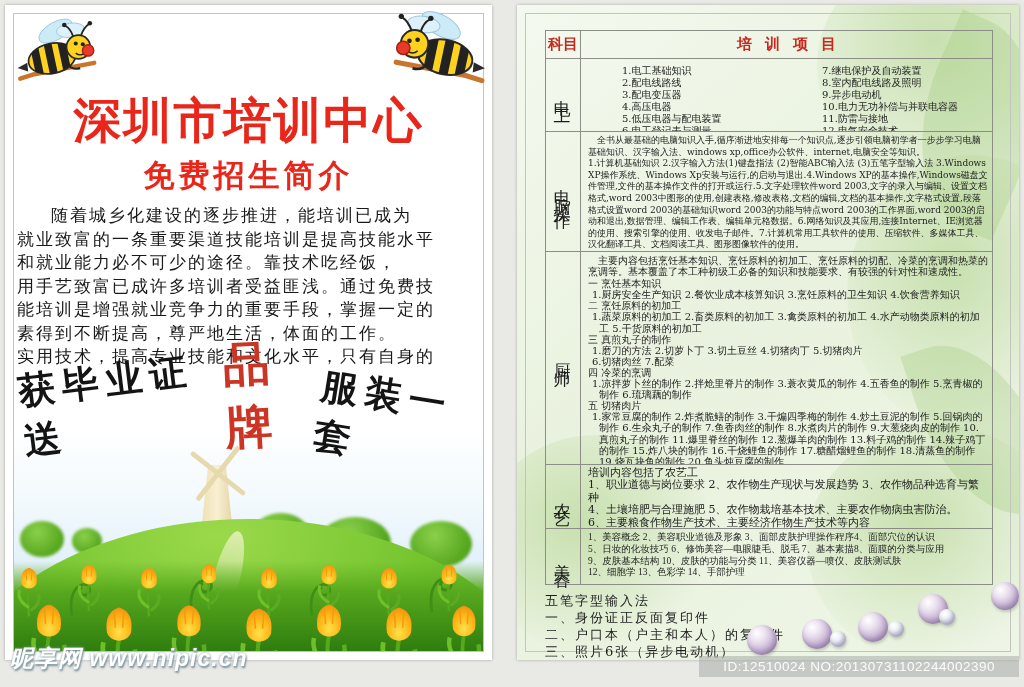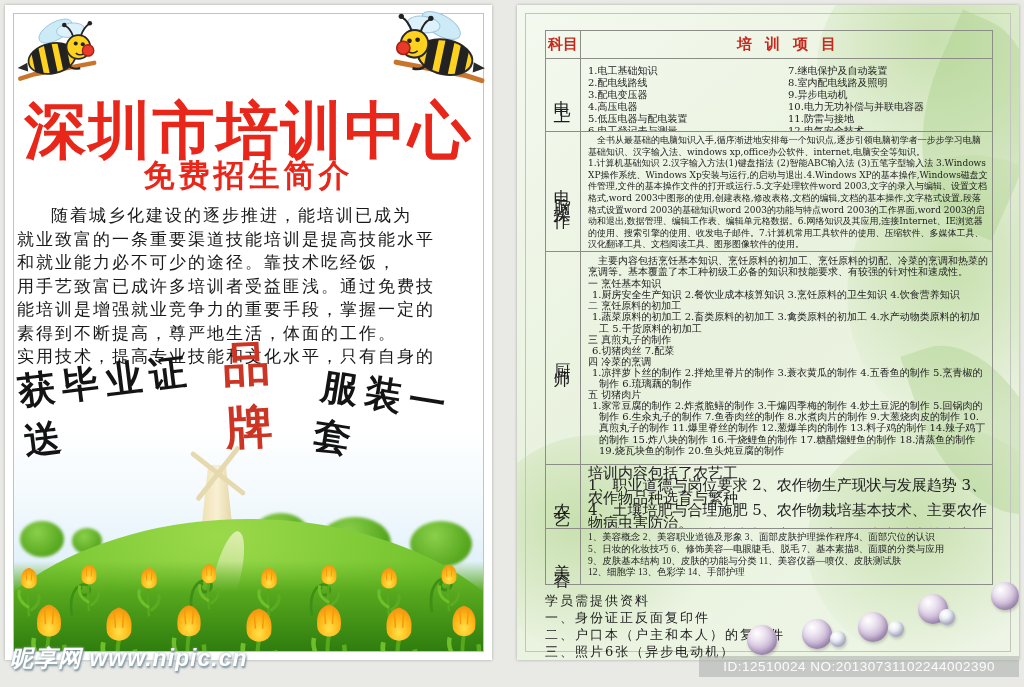--- a/index.html
+++ b/index.html
@@ -12,21 +12,21 @@
   .page-right { left:517px; top:5px; width:502px; height:655px; overflow:hidden;
     background:linear-gradient(140deg,#f4f9ef 0%,#e9f2de 45%,#eef5e6 100%); }
   .frame { position:absolute; inset:8px; border:1px solid #c3c3c0; z-index:1; }
 
   
   .bee { position:absolute; z-index:6; }
   .bee-left  { left:8px; top:12px; width:92px; height:74px; }
   .bee-right { right:4px; top:2px; width:102px; height:90px; transform:scaleX(-1); }
 
   .title { position:absolute; top:84px; left:0; right:0; text-align:center; z-index:5;
-    font-size:62px; font-weight:900; color:#e8261a; letter-spacing:2px; }
+    font-size:48px; font-weight:900; color:#e8261a; letter-spacing:2px; }
   .subtitle { position:absolute; top:150px; left:0; right:0; text-align:center; z-index:5;
     font-size:31px; font-weight:800; color:#e8261a; letter-spacing:4px; }
 
   .intro { position:absolute; top:199px; left:12px; right:9px; z-index:5;
     font-family:"DejaVu Serif", serif; font-size:17px; line-height:23.5px;
     color:#181818; letter-spacing:2px; }
   .intro .ind { text-indent:2em; }
 
   .slogan { position:absolute; top:352px; left:16px; right:12px; height:104px; z-index:5;
     display:flex; justify-content:center; align-items:center;
@@ -92,27 +92,27 @@
     color:#c6281c; font-size:15px; font-weight:bold; letter-spacing:13px; padding-left:13px; }
   .cell-body { flex:1; padding:3px 4px 2px 7px; overflow:hidden; }
 
   .r-dg   { height:73px; }
   .r-pc   { height:120px; }
   .r-chef { height:213px; }
   .r-agri { height:64px; }
   .r-beauty { height:56px; }
 
   .dg-cols { display:flex; font-size:10px; line-height:12px; padding-top:3px; }
-  .dg-col { flex:1; }
+  .dg-col { flex:1;margin-left:34px; }
   .pc-body { font-size:9px; line-height:11.6px; }
   .pc-body .pint { text-indent:1em; }
   .chef-body { font-size:10px; line-height:11.1px; }
   .chef-body .cint { text-indent:1em; margin-bottom:1px; }
   .chef-body .hang { padding-left:11px; text-indent:-7px; }
-  .agri-body { font-size:15px; line-height:12.4px; padding-top:2px; }
+  .agri-body { font-size:11px; line-height:12.4px; padding-top:2px; }
   .beauty-body { font-size:9.5px; line-height:11.8px; padding-top:3px;font-family:Liberation Serif, serif; }
 
   .materials { position:absolute; left:28px; top:587px; z-index:2;
     font-family:"DejaVu Serif", serif; font-size:13px; line-height:17px;
     color:#1d1d1d; letter-spacing:2px; }
 
   .pearl { position:absolute; border-radius:50%; z-index:3;
     background:radial-gradient(circle at 34% 28%, #ffffff 0%, #ece4f0 26%, #cbb7d6 58%, #a08cb0 88%);
     box-shadow:inset -2px -3px 5px rgba(115,95,140,.45), 1px 2px 3px rgba(0,0,0,.18); }
   .pearl.small { background:radial-gradient(circle at 34% 28%, #ffffff 0%, #eef3f6 40%, #c6d4e2 75%, #a9bccd 100%); }
@@ -306,20 +306,21 @@
         <div class="cell-subj">
             <span class="vert">厨师</span>
           </div>
         <div class="cell-body chef-body">
           <div class="cint">主要内容包括烹饪基本知识、烹饪原料的初加工、烹饪原料的切配、冷菜的烹调和热菜的烹调等。基本覆盖了本工种初级工必备的知识和技能要求、有较强的针对性和速成性。</div>
           <div>一 烹饪基本知识</div>
           <div class="hang">1.厨房安全生产知识 2.餐饮业成本核算知识 3.烹饪原料的卫生知识 4.饮食营养知识</div>
           <div>二 烹饪原料的初加工</div>
           <div class="hang">1.蔬菜原料的初加工 2.畜类原料的初加工 3.禽类原料的初加工 4.水产动物类原料的初加工 5.干货原料的初加工</div>
           <div>三 真煎丸子的制作</div>
+          <div class="hang">1.磨刀的方法 2.切萝卜丁 3.切土豆丝 4.切猪肉丁 5.切猪肉片</div>
           <div class="hang">6.切猪肉丝 7.配菜</div>
           <div>四 冷菜的烹调</div>
           <div class="hang">1.凉拌萝卜丝的制作 2.拌炝里脊片的制作 3.蓑衣黄瓜的制作 4.五香鱼的制作 5.烹青椒的制作 6.琉璃藕的制作</div>
           <div>五 切猪肉片</div>
           <div class="hang">1.家常豆腐的制作 2.炸煮脆鳝的制作 3.干煸四季梅的制作 4.炒土豆泥的制作 5.回锅肉的制作 6.生汆丸子的制作 7.鱼香肉丝的制作 8.水煮肉片的制作 9.大葱烧肉皮的制作 10.真煎丸子的制作 11.爆里脊丝的制作 12.葱爆羊肉的制作 13.料子鸡的制作 14.辣子鸡丁的制作 15.炸八块的制作 16.干烧鲤鱼的制作 17.糖醋熘鲤鱼的制作 18.清蒸鱼的制作 19.烧瓦块鱼的制作 20.鱼头炖豆腐的制作</div>
         </div>
       </div>
 
       <div class="trow r-agri">
         <div class="cell-subj">
@@ -340,21 +341,21 @@
         <div class="cell-body beauty-body">
           <div>1、美容概念 2、美容职业道德及形象 3、面部皮肤护理操作程序4、面部穴位的认识</div>
           <div>5、日妆的化妆技巧 6、修饰美容—电眼睫毛、脱毛 7、基本素描8、面膜的分类与应用</div>
           <div>9、皮肤基本结构 10、皮肤的功能与分类 11、美容仪器—喷仪、皮肤测试肤</div>
           <div>12、细胞学 13、色彩学 14、手部护理</div>
         </div>
       </div>
     </div>
 
     <div class="materials">
-      <div>学员需提供资料</div>
+      <div>五笔字型输入法</div>
       <div>一、身份证正反面复印件</div>
       <div>二、户口本（户主和本人）的复印件</div>
       <div>三、照片6张（异步电动机）</div>
     </div>
 
     <div class="pearl p1"></div>
     <div class="pearl p2"></div>
     <div class="pearl small p3"></div>
     <div class="pearl p4"></div>
     <div class="pearl small p5"></div>

